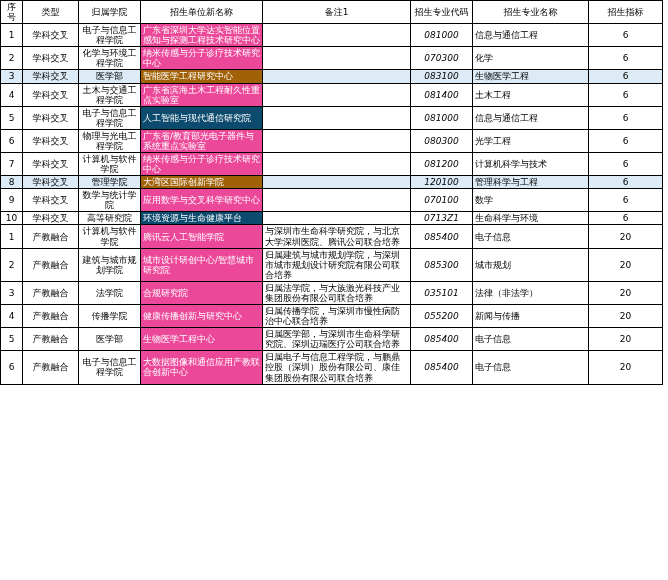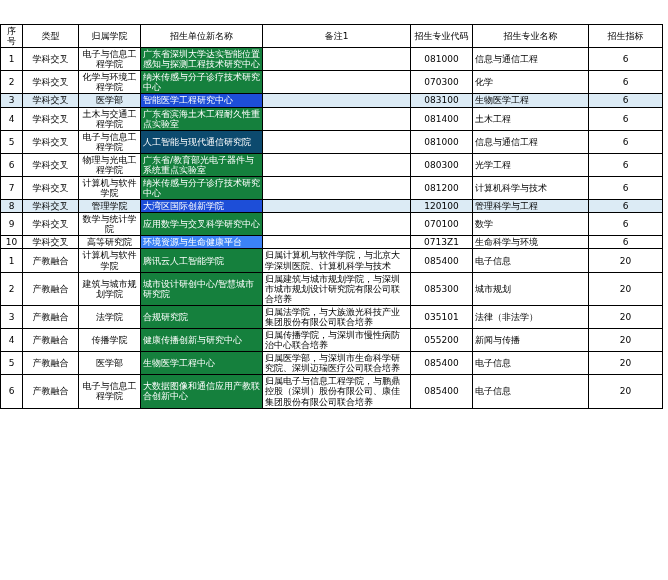--- a/index.html
+++ b/index.html
@@ -12,21 +12,20 @@
     height: 580px;
     font-family: "DejaVu Sans", "Liberation Sans", sans-serif;
     font-size: 9px;
     color: #000000;
     overflow: hidden;
   }
   table.sheet {
     border-collapse: collapse;
     width: 592px;
     table-layout: fixed;
-    margin-top: 24px;
   }
   table.sheet th, table.sheet td {
     border: 1px solid #000000;
     padding: 1px 2px;
     vertical-align: middle;
     line-height: 1.12;
     word-wrap: break-word;
     overflow-wrap: break-word;
   }
   thead th {
@@ -34,31 +33,31 @@
     font-weight: normal;
     text-align: center;
     font-size: 9px;
     height: 17px;
   }
   td.c-idx { text-align: center; }
   td.c-type { text-align: center; }
   td.c-college { text-align: center; }
   td.c-unit { text-align: left; }
   td.c-remark { text-align: left; }
-  td.c-code { text-align: center; }
+  td.c-code { text-align: center; font-style: italic; }
   td.c-major { }
   td.c-quota { text-align: center; }
 
   
-  .fill-green  { background: #15803d; color: #ffffff; }
+  .fill-green  { background: #ec4899; color: #ffffff; }
   .fill-orange { background: #f7a81b; color: #ffffff; }
   .fill-blue   { background: #0c4a6e; color: #ffffff; }
-  .fill-cyan   { background: #3b82f6; color: #ffffff; }
+  .fill-cyan   { background: #0c4a6e; color: #ffffff; }
   .row-alt td  { background: #dcebf5; }
-  .row-alt td.fill-orange { background: #1d4ed8; }
+  .row-alt td.fill-orange { background: #a16207; }
 
   col.w-idx     { width: 22px; }
   col.w-type    { width: 56px; }
   col.w-college { width: 62px; }
   col.w-unit    { width: 122px; }
   col.w-remark  { width: 148px; }
   col.w-code    { width: 62px; }
   col.w-major   { width: 116px; }
   col.w-quota   { width: 74px; }
 </style>
@@ -187,21 +186,21 @@
         <td class="c-remark"></td>
         <td class="c-code">0713Z1</td>
         <td class="c-major">生命科学与环境</td>
         <td class="c-quota">6</td>
       </tr>
       <tr>
         <td class="c-idx">1</td>
         <td class="c-type">产教融合</td>
         <td class="c-college">计算机与软件学院</td>
         <td class="c-unit fill-green">腾讯云人工智能学院</td>
-        <td class="c-remark">归属计算机与软件学院，与北京大学深圳医院、计算机科学与技术</td>
+        <td class="c-remark">与深圳市生命科学研究院，与北京大学深圳医院、腾讯公司联合培养</td>
         <td class="c-code">085400</td>
         <td class="c-major">电子信息</td>
         <td class="c-quota">20</td>
       </tr>
       <tr>
         <td class="c-idx">2</td>
         <td class="c-type">产教融合</td>
         <td class="c-college">建筑与城市规划学院</td>
         <td class="c-unit fill-green">城市设计研创中心/智慧城市研究院</td>
         <td class="c-remark">归属建筑与城市规划学院，与深圳市城市规划设计研究院有限公司联合培养</td>

